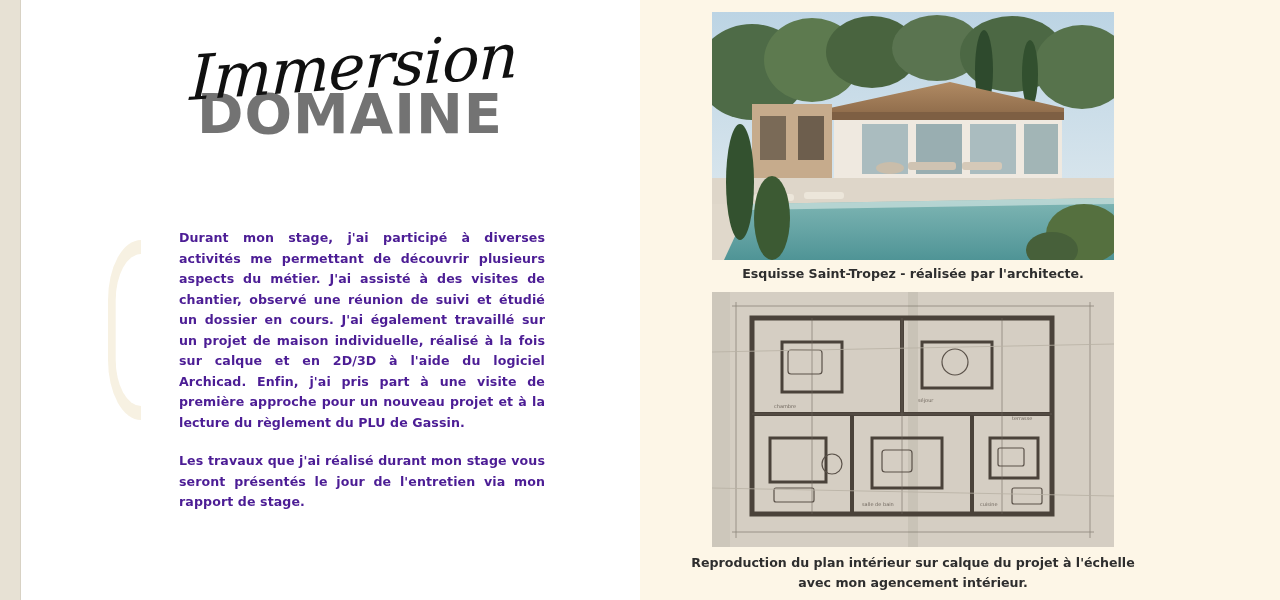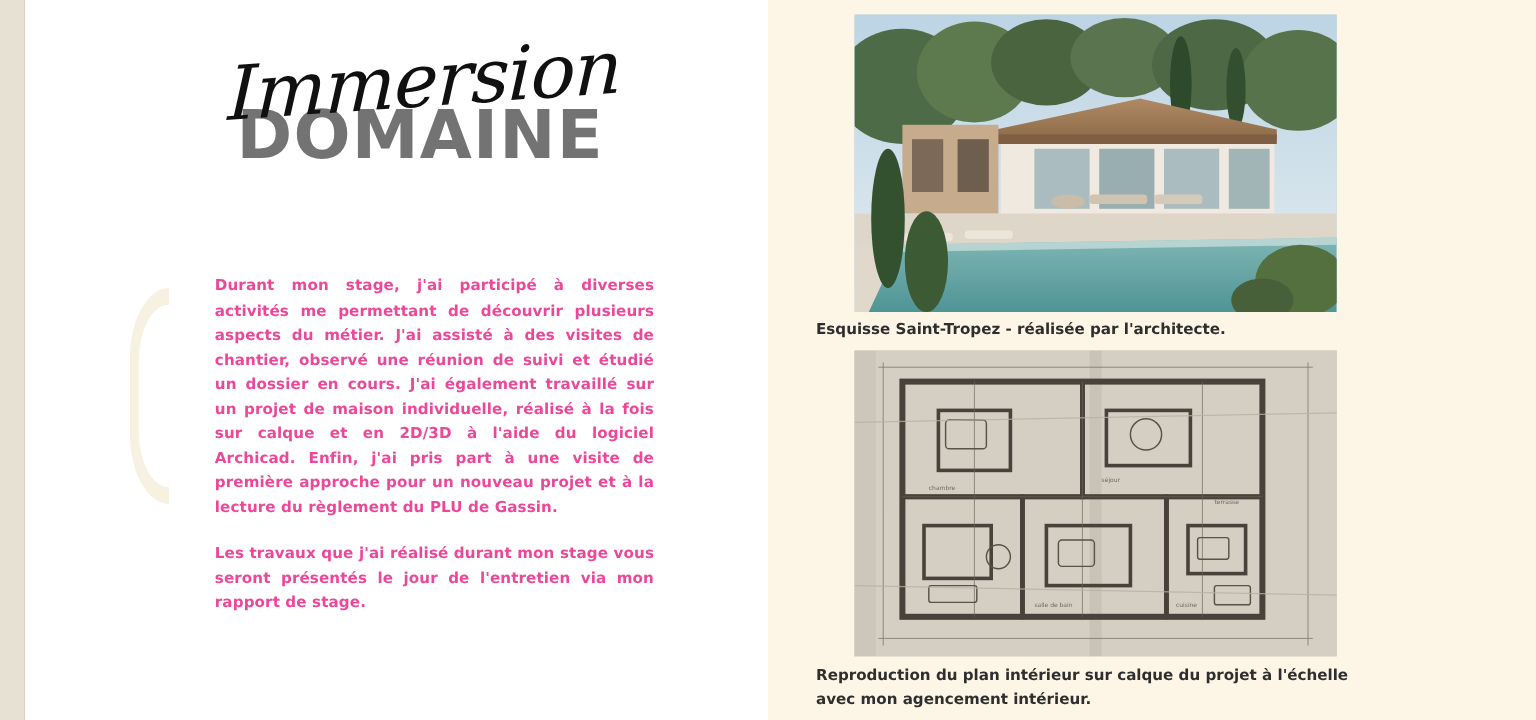--- a/index.html
+++ b/index.html
@@ -89,21 +89,21 @@
   }
 
   .body-text {
     position: absolute;
     left: 158px;
     top: 228px;
     width: 366px;
     font-family: "DejaVu Sans", sans-serif;
     font-size: 12.6px;
     line-height: 20.5px;
-    color: #ec4899;
+    color: #4c1d95;
     font-weight: bold;
     text-align: justify;
     letter-spacing: 0.1px;
   }
   .body-text p { margin: 0; }
   .body-text p + p { margin-top: 18px; }
 
   
   .right-col {
     position: absolute;
@@ -120,20 +120,21 @@
     height: 248px;
     overflow: hidden;
     background: #c9d4d8;
   }
   .caption {
     position: absolute;
     font-family: "DejaVu Sans", sans-serif;
     font-weight: bold;
     font-size: 12.6px;
     color: #2e2e2e;
+    text-align: center;
     line-height: 20px;
   }
   .caption-1 {
     left: 40px;
     top: 264px;
     width: 466px;
   }
 
   .plan-wrap {
     position: absolute;

